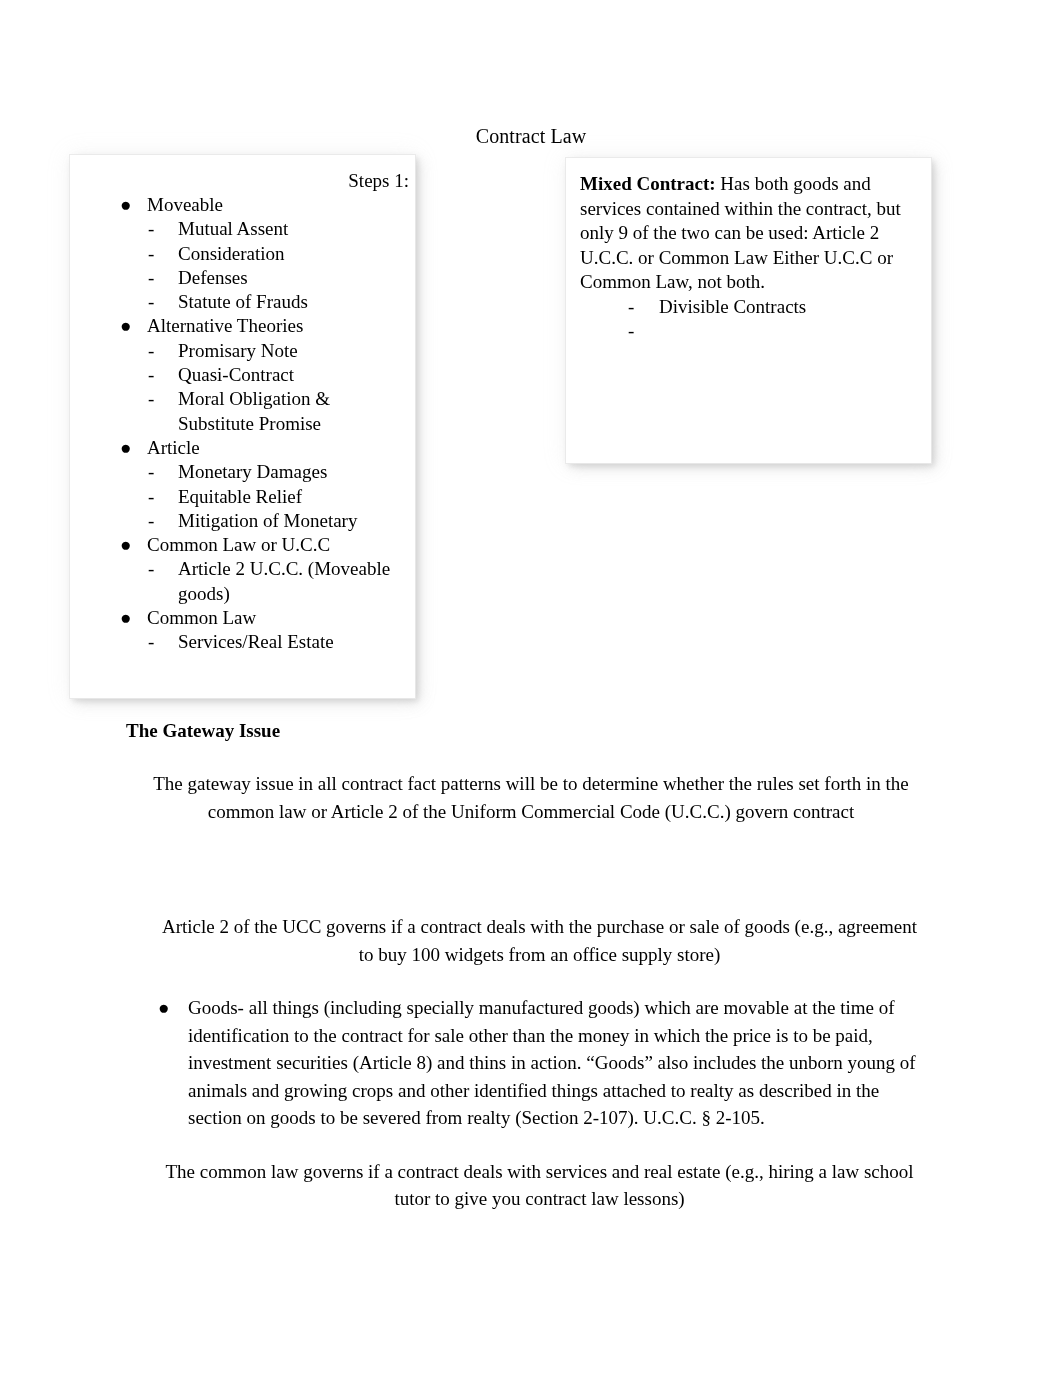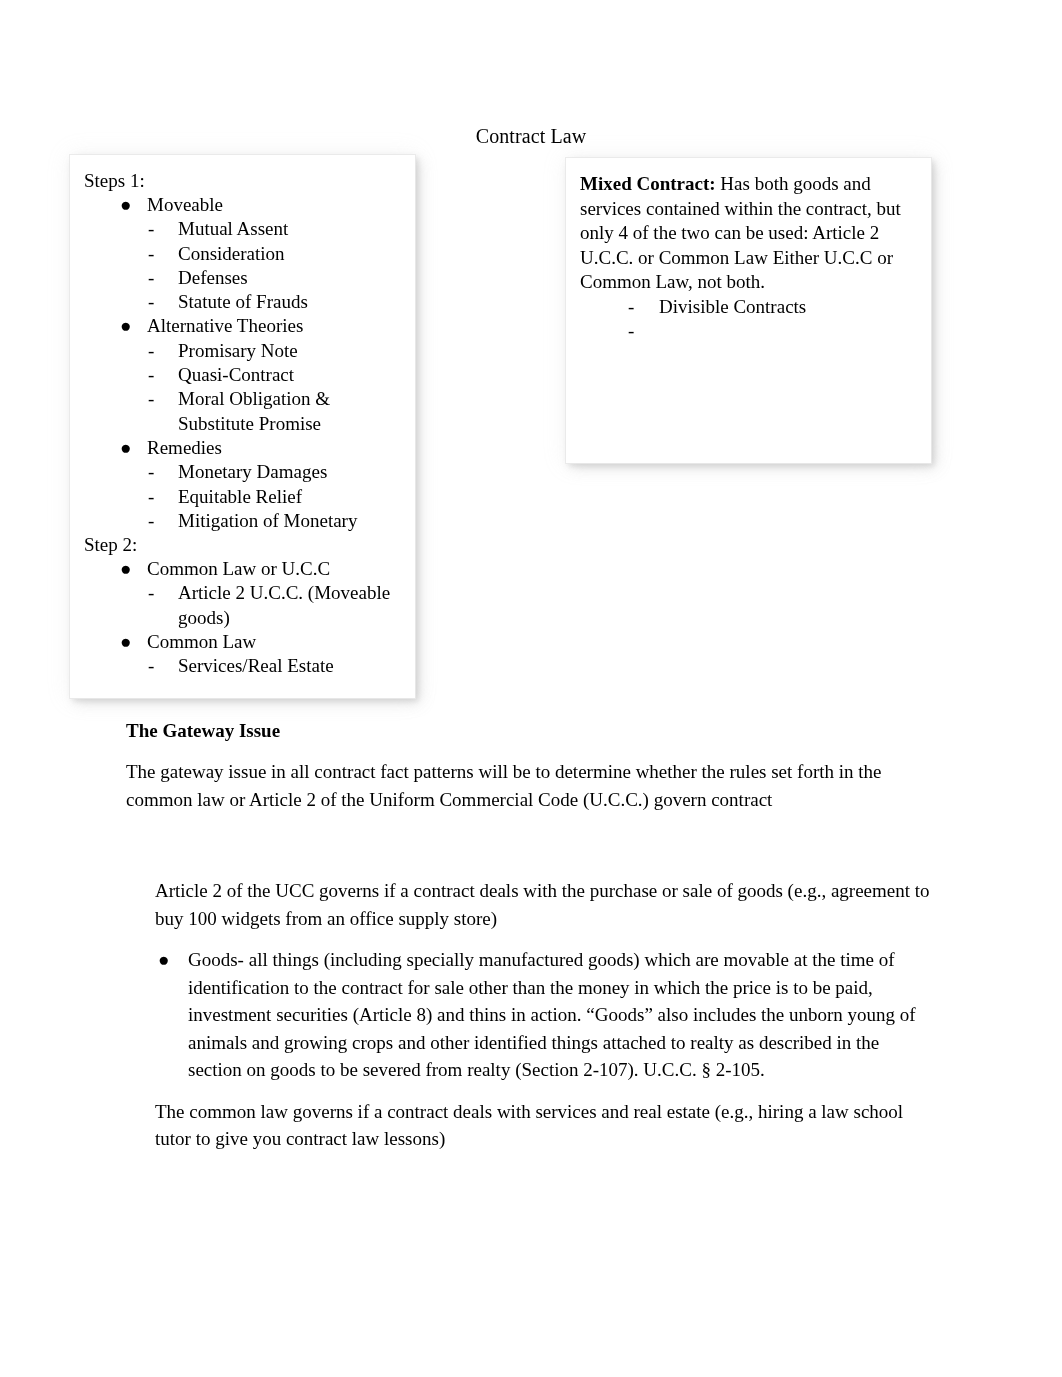--- a/index.html
+++ b/index.html
@@ -63,20 +63,21 @@
   }
   .box-inner-right {
     padding: 14px 12px 8px 14px;
   }
 
   
   .step-label {
     font-size: 19px;
     line-height: 24px;
     margin: 0 0 0 0;
+    text-align: right;
   }
   ul.lvl1 {
     list-style: none;
     margin: 0;
     padding: 0;
   }
   ul.lvl1 > li.b1 {
     position: relative;
     font-size: 19px;
     line-height: 24.3px;
@@ -151,21 +152,22 @@
   }
   .h-sub {
     font-size: 19px;
     line-height: 26px;
     font-weight: bold;
     margin: 0;
   }
   .p-body {
     font-size: 19px;
     line-height: 27.5px;
-    margin: 0;
+    margin: 12px;
+    text-align: center;
   }
   .p-indent {
     margin-left: 29px;
   }
   ul.body-bullets {
     list-style: none;
     margin: 0;
     padding: 0 0 0 29px;
   }
   ul.body-bullets > li {
@@ -236,39 +238,38 @@
             </li>
             <li class="b2">
               <span class="dash">-</span>
               <span>Moral Obligation &amp; Substitute Promise</span>
             </li>
           </ul>
         </li>
 
         <li class="b1">
           <span class="bullet-dot">●</span>
-          <span>Remedies</span>
+          <span>Article</span>
           <ul class="lvl2">
             <li class="b2">
               <span class="dash">-</span>
               <span>Monetary Damages</span>
             </li>
             <li class="b2">
               <span class="dash">-</span>
               <span>Equitable Relief</span>
             </li>
             <li class="b2">
               <span class="dash">-</span>
               <span>Mitigation of Monetary</span>
             </li>
           </ul>
         </li>
       </ul>
 
-      <div class="step-label">Step 2:</div>
 
       <ul class="lvl1">
         <li class="b1">
           <span class="bullet-dot">●</span>
           <span>Common Law or U.C.C</span>
           <ul class="lvl2">
             <li class="b2">
               <span class="dash">-</span>
               <span>Article 2 U.C.C. (Moveable goods)</span>
             </li>
@@ -284,21 +285,21 @@
             </li>
           </ul>
         </li>
       </ul>
 
     </div>
   </div>
 
   <div class="textbox box-right">
     <div class="box-inner-right">
-      <p class="mc-para"><b>Mixed Contract:</b><span> Has both goods and services contained within the contract, but only 4 of the two can be used: Article 2 U.C.C. or Common Law Either U.C.C or Common Law, not both.</span></p>
+      <p class="mc-para"><b>Mixed Contract:</b><span> Has both goods and services contained within the contract, but only 9 of the two can be used: Article 2 U.C.C. or Common Law Either U.C.C or Common Law, not both.</span></p>
       <ul class="rlvl">
         <li>
           <span class="dash">-</span>
           <span>Divisible Contracts</span>
         </li>
         <li>
           <span class="dash">-</span>
         </li>
       </ul>
     </div>

